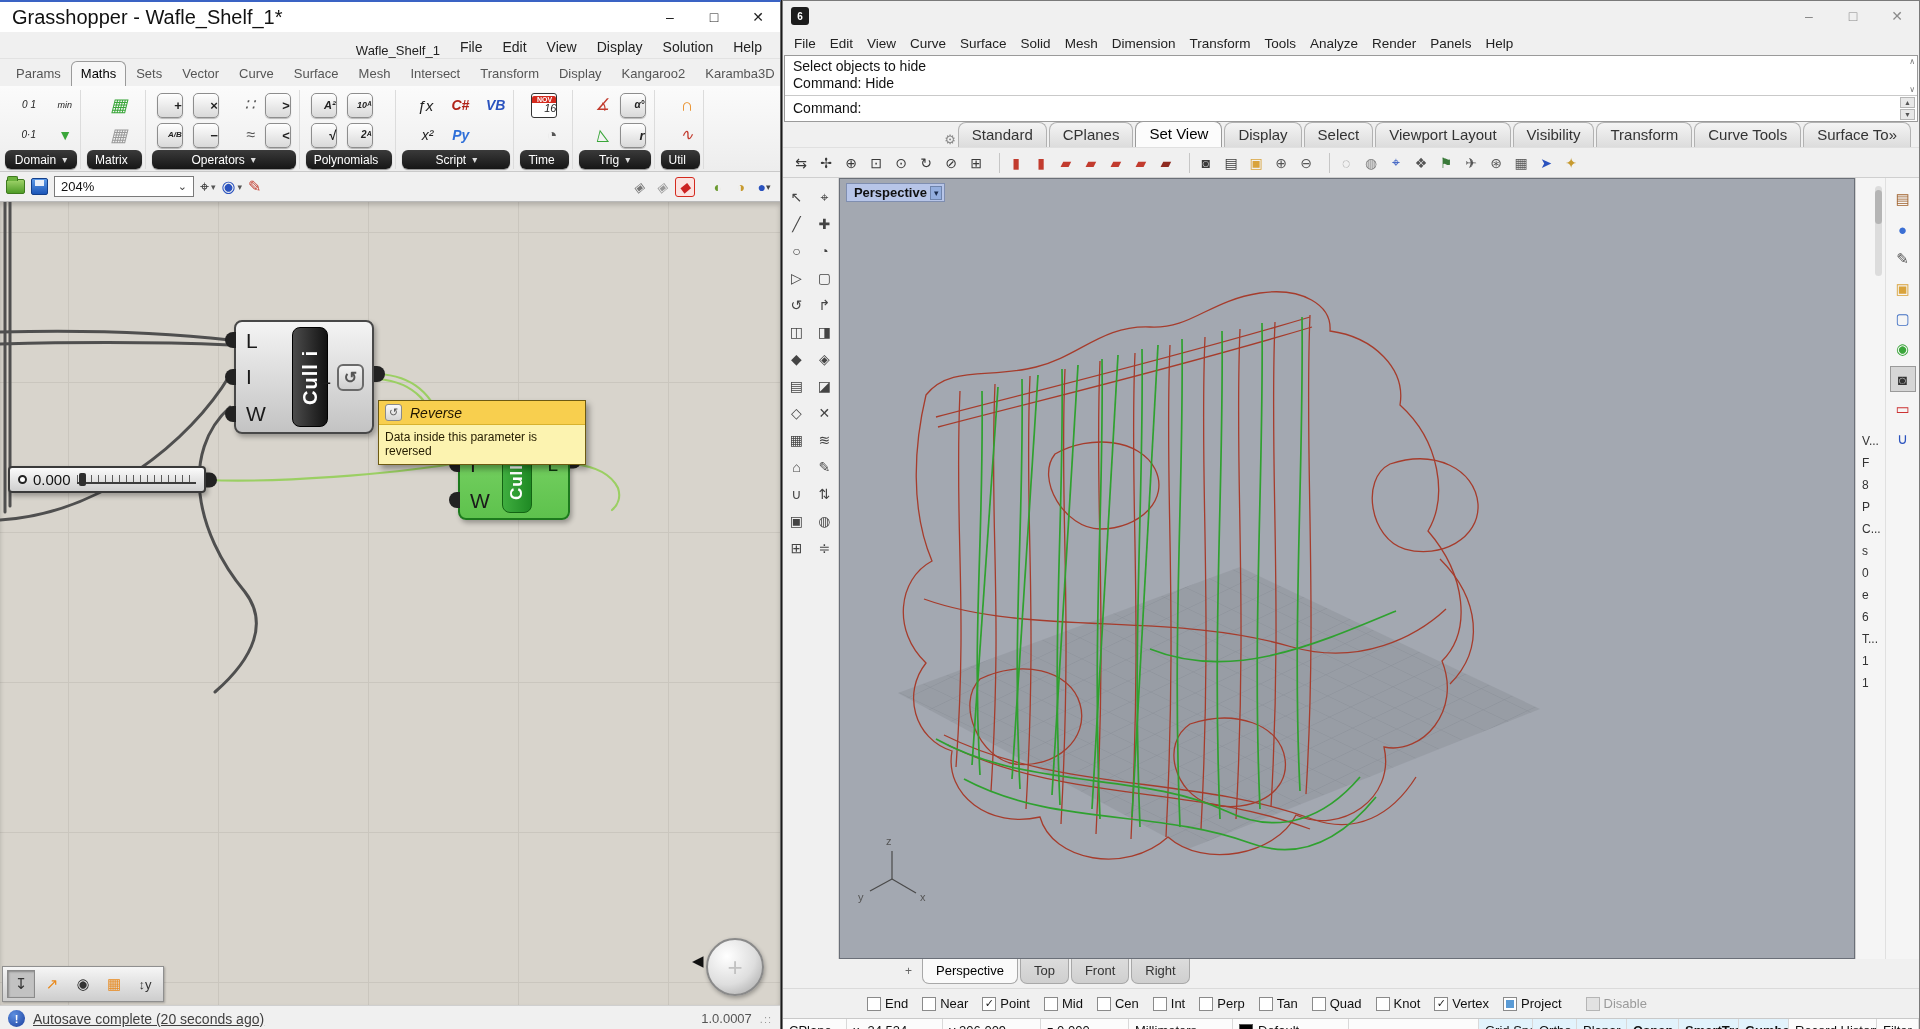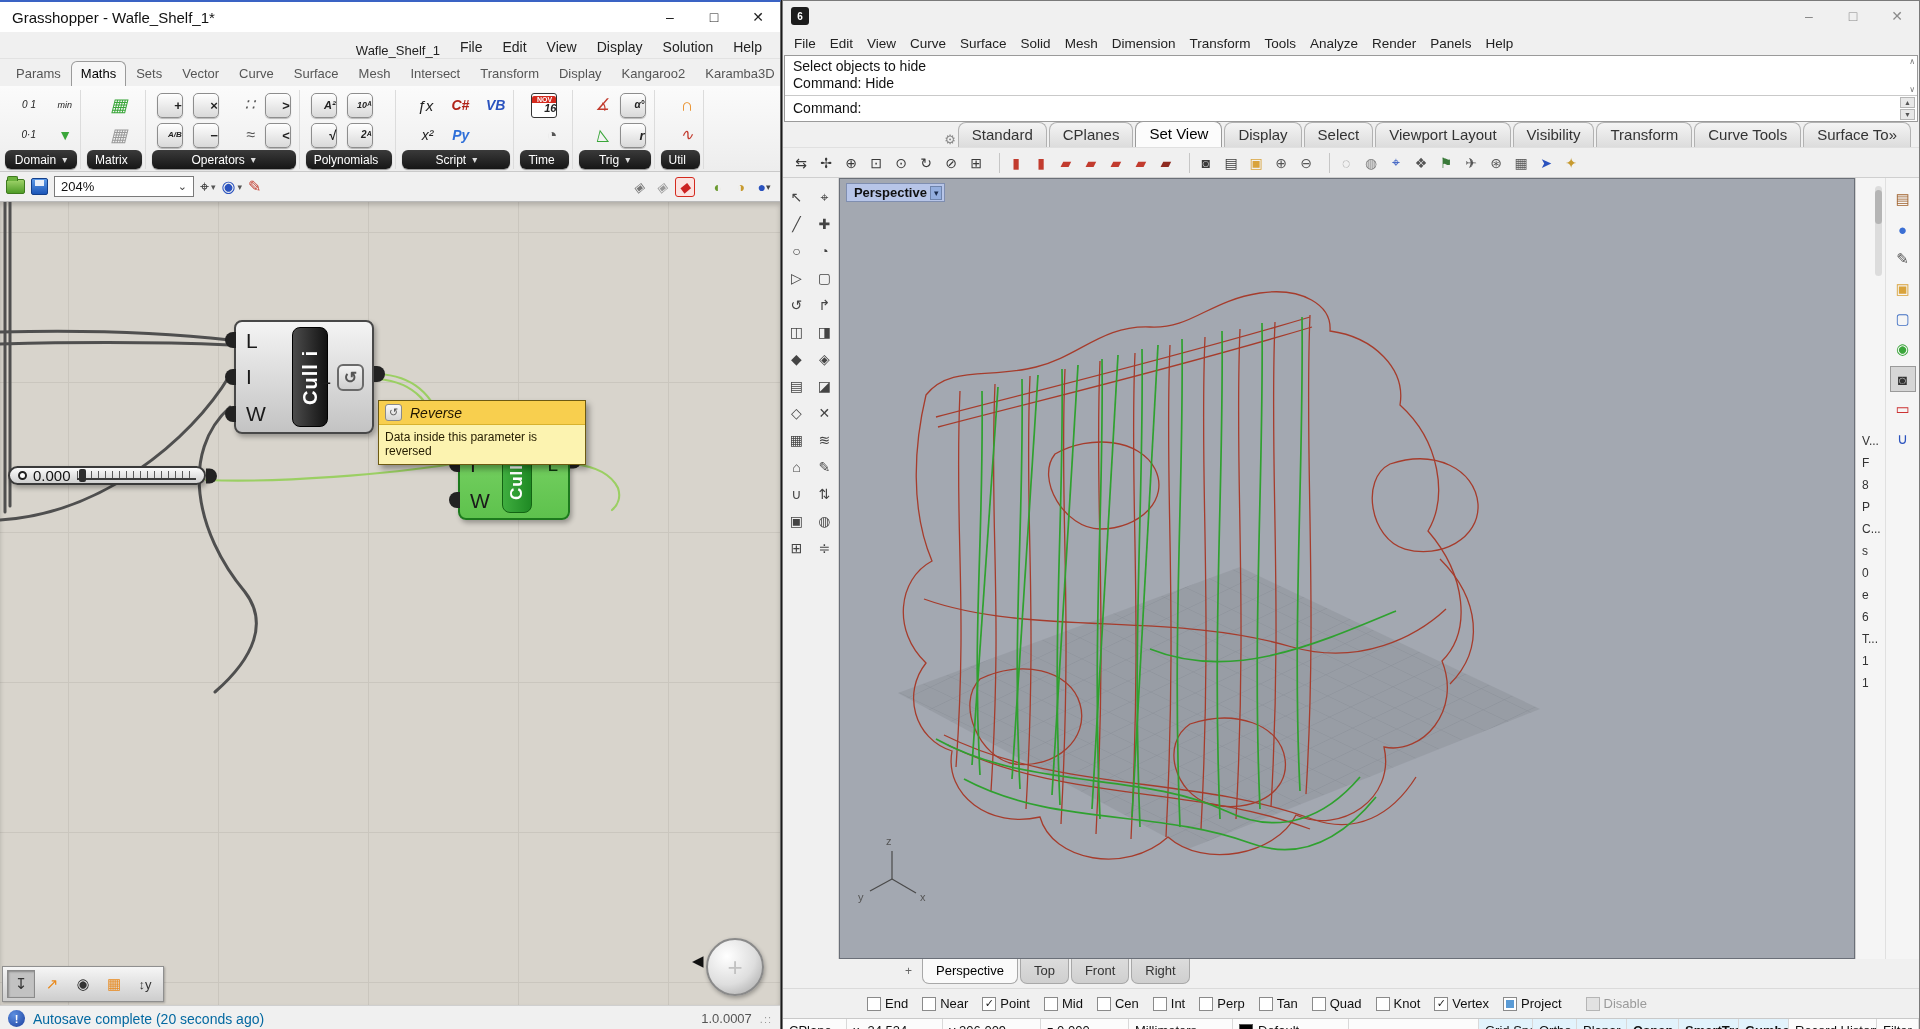--- a/index.html
+++ b/index.html
@@ -2,40 +2,40 @@
 <html style="--model-red: #a63c2c; --model-green: #2fa12f; --viewport-bg: #a3a8b1; --wire-dark: #4f4f4f; --wire-green: #9bcf63; --comp-green: #5ec24d; --tooltip-head: #f8cf4e; --tooltip-body: #fcf3b0; --gh-canvas: #d8d4cc; --gh-grid: #cac6be; --status-pale: #e2f3fc;"><head>
 <meta charset="utf-8">
 <style>
   html,body{margin:0;padding:0;background:#111;}
   *{box-sizing:border-box;font-family:"Liberation Sans",sans-serif;}
   .stage{position:relative;width:1920px;height:1029px;background:#1a1a1a;overflow:hidden;}
 
   
   .gh{position:absolute;left:0;top:0;width:781px;height:1029px;background:#f0f0f0;border-top:2px solid #3a63c4;border-right:1px solid #666;}
   .gh-titlebar{height:30px;background:#fff;display:flex;align-items:center;padding-left:12px;}
-  .gh-title{font-size:15px;color:#111;}
+  .gh-title{font-size:20px;color:#111;}
   .win-ctrls{margin-left:auto;display:flex;height:100%;}
   .win-ctrls span{width:44px;display:flex;align-items:center;justify-content:center;font-size:14px;color:#222;}
   .rh .win-ctrls span{color:#8a8a8a;}
   .gh-menubar{height:27px;background:#f0f0f0;display:flex;align-items:flex-end;padding:0 8px;border-bottom:1px solid #e2e2e2;}
   .menu-item{font-size:14px;color:#222;padding:3px 10px;}
   .gh-doclabel{margin-left:auto;font-size:13px;color:#222;padding-right:10px;}
   .gh-tabs{height:27px;background:#f0f0f0;display:flex;align-items:flex-end;padding:0 6px;}
   .gh-tab{font-size:13px;color:#555;padding:4px 9px 5px;border:1px solid transparent;border-bottom:none;border-radius:6px 6px 0 0;}
   .gh-tab.active{background:#f7f7f7;border-color:#9a9a9a;color:#000;}
   
   .gh-ribbon{height:86px;background:linear-gradient(#fbfbfb,#ededed);border-bottom:1px solid #c9c9c9;display:flex;align-items:stretch;padding:4px 2px 2px 2px;gap:3px;}
   .rgroup{display:flex;flex-direction:column;border-right:1px solid #dcdcdc;padding:0 3px;}
   .ricons{display:grid;grid-template-rows:28px 28px;grid-auto-flow:column;gap:2px 4px;align-items:center;justify-items:center;padding:1px 2px;}
   .ricons.cols2{grid-auto-flow:row;grid-template-columns:32px 32px;}
   .ricons.cols4{grid-auto-flow:row;grid-template-columns:32px 32px 32px 32px;}
   .ricons.cols3{grid-auto-flow:row;grid-template-columns:32px 32px 32px;}
   .ric{width:26px;height:25px;display:flex;align-items:flex-end;justify-content:center;font-size:14px;color:#222;position:relative;flex-direction:column;line-height:1;}
   .ric.keycap{border:1px solid #8d8d8d;border-radius:5px;background:linear-gradient(#fefefe,#d9d9d9);box-shadow:0 1px 1px rgba(0,0,0,.25);font-weight:bold;font-size:13px;}
-  .ric.calendar{border:1px solid #333;border-radius:3px;background:#fff;font-weight:bold;font-size:11px;}
+  .ric.calendar{border:1px solid #333;border-radius:3px;background:#fff;font-weight:normal;font-size:11px;}
   .ric .cal-top{display:block;width:100%;background:#d42a1e;color:#fff;font-size:7px;text-align:center;border-radius:2px 2px 0 0;}
   .ric .cal-top:empty{display:none;}
   .rlabel{margin-top:auto;background:linear-gradient(#3a3a3a,#161616);color:#fff;border-radius:6px;font-size:12px;display:flex;align-items:center;justify-content:center;gap:6px;height:19px;padding:0 8px;box-shadow:0 1px 1px rgba(0,0,0,.4);}
   .rlabel .rarrow{font-size:10px;color:#ddd;}
   
   .gh-ctoolbar{height:30px;background:#f0f0f0;display:flex;align-items:center;padding:0 6px;gap:6px;border-bottom:1px solid #b9b9b9;}
   .ct-folder{width:19px;height:15px;background:linear-gradient(#9fd36a,#4f9c27);border:1px solid #3e7a1e;border-radius:2px;position:relative;}
   .ct-folder::before{content:"";position:absolute;left:0;top:-4px;width:9px;height:4px;background:#6cb33e;border:1px solid #3e7a1e;border-bottom:none;border-radius:2px 2px 0 0;}
   .ct-save{width:17px;height:17px;background:linear-gradient(#5d9ae8,#1c56b8);border:1px solid #143f8a;border-radius:2px;position:relative;}
   .ct-save::before{content:"";position:absolute;left:3px;top:1px;right:3px;height:6px;background:#e8eef8;}
@@ -71,41 +71,41 @@
   .comp1 .outlabel{font-size:21px;color:#1a1a1a;}
   .revbtn{width:27px;height:27px;border:2px solid #6a6a6a;border-radius:6px;background:linear-gradient(#f2f2f2,#cfcfcf);font-size:16px;font-weight:bold;color:#555;display:flex;align-items:center;justify-content:center;padding:0;}
   .comp1 .nub.outmain{position:absolute;right:-13px;top:47%;width:11px;height:16px;}
   .comp2{left:458px;top:242px;width:112px;height:76px;background:linear-gradient(#79d264,var(--comp-green,#5ec24d));border:2px solid #1d7a1d;}
   .comp2 .capsule{left:42px;width:30px;background:linear-gradient(90deg,#3fae3f,#1f8a24);border:1px solid #136413;}
   .comp2 .vtext{font-size:17px;}
   .comp2 .outzone{position:absolute;right:10px;top:8px;}
   .comp2 .outlabel{font-size:19px;color:#0c340c;}
   .comp2 .nub.outmain{position:absolute;right:-13px;top:15px;width:11px;height:15px;}
   
-  .slider{position:absolute;left:8px;top:264px;width:198px;height:19px;z-index:2;background:linear-gradient(#fbfbfb,#cfcfcf);border:2px solid #3a3a3a;border-radius:12px;display:flex;align-items:center;padding:0 8px;gap:6px;box-shadow:2px 3px 5px rgba(0,0,0,.3);}
+  .slider{position:absolute;left:8px;top:264px;width:198px;height:27px;z-index:2;background:linear-gradient(#fbfbfb,#cfcfcf);border:2px solid #3a3a3a;border-radius:4px;display:flex;align-items:center;padding:0 8px;gap:6px;box-shadow:2px 3px 5px rgba(0,0,0,.3);}
   .slider .dot{width:9px;height:9px;border:2px solid #222;border-radius:50%;background:#fff;}
   .slider .val{font-size:15px;color:#111;}
   .slider .track{flex:1;height:9px;position:relative;border-bottom:2px solid #3c3c3c;background:repeating-linear-gradient(90deg,#5a5a5a 0 1px,transparent 1px 7px);}
   .slider .handle{position:absolute;left:2px;top:-2px;width:7px;height:13px;background:#2e2e2e;border-radius:2px;}
   .slider .nub{position:absolute;right:-13px;top:50%;transform:translateY(-50%);width:11px;height:15px;background:#222;border-radius:0 8px 8px 0;}
   
   .ttip{position:absolute;left:378px;top:198px;width:208px;z-index:3;border:1px solid #6d5a12;box-shadow:3px 4px 6px rgba(0,0,0,.35);font-size:12px;}
   .tt-head{background:var(--tooltip-head,#f8cf4e);display:flex;align-items:center;gap:8px;padding:3px 6px;border-bottom:1px solid #d8b22e;}
   .tt-ico{width:17px;height:17px;border:1px solid #8a8a8a;border-radius:3px;background:linear-gradient(#fafafa,#d5d5d5);display:flex;align-items:center;justify-content:center;font-size:11px;color:#555;}
   .tt-title{font-style:italic;font-size:14px;color:#201600;}
   .tt-body{background:var(--tooltip-body,#fcf3b0);padding:5px 6px 6px;color:#241c00;font-size:12px;}
   
   .navball{position:absolute;left:706px;top:736px;width:58px;height:58px;border-radius:50%;z-index:2;background:radial-gradient(circle at 35% 30%,#ffffff,#dedede 55%,#9f9f9f);border:2px solid #8a8a8a;box-shadow:1px 2px 4px rgba(0,0,0,.3);display:flex;align-items:center;justify-content:center;color:#c2c2c2;font-size:26px;}
   .navarrow{position:absolute;left:-16px;top:12px;color:#111;font-size:15px;}
   .gh-widgets{position:absolute;left:2px;top:764px;height:36px;z-index:2;background:linear-gradient(#f6f6f6,#cdcdcd);border:1px solid #8f8f8f;box-shadow:1px 1px 2px rgba(0,0,0,.25);display:flex;align-items:center;padding:2px 4px;gap:3px;}
   .wic{width:28px;height:28px;display:flex;align-items:center;justify-content:center;font-size:15px;color:#333;border:1px solid transparent;}
   .wic.pressed{background:#c2c2c2;border-color:#8a8a8a;box-shadow:inset 1px 1px 2px rgba(0,0,0,.3);}
   .gh-status{height:26px;background:#f0f0f0;border-top:1px solid #cfcfcf;display:flex;align-items:center;padding:0 8px;gap:8px;}
   .gh-status .info-ico{width:17px;height:17px;border-radius:50%;background:radial-gradient(circle at 35% 30%,#5d8fe0,#1c3f9e);color:#fff;font-size:11px;font-weight:bold;display:flex;align-items:center;justify-content:center;}
-  .gh-status .autosave{font-size:14px;color:#0369a1;}
+  .gh-status .autosave{font-size:14px;color:#404040;text-decoration:underline;}
   .gh-status .version{margin-left:auto;font-size:13px;color:#555;}
   .gh-status .grip{font-size:11px;color:#999;letter-spacing:1px;}
 
   
   .rh{position:absolute;left:782px;top:0;width:1138px;height:1029px;background:#f0f0f0;border:1px solid #7a7a7a;border-bottom:none;}
   .rh-titlebar{height:30px;background:#f0f0f0;display:flex;align-items:center;padding-left:8px;gap:7px;}
   .rh-appicon{width:18px;height:18px;background:#1c1c1c;border-radius:3px;color:#fff;font-size:10px;font-weight:bold;display:flex;align-items:center;justify-content:center;}
   .rh-title{font-size:14px;color:#8f8f8f;}
   .rh-menubar{height:24px;display:flex;align-items:center;padding:0 4px;}
   .rh-menubar .menu-item{font-size:13.5px;padding:2px 7px;}

